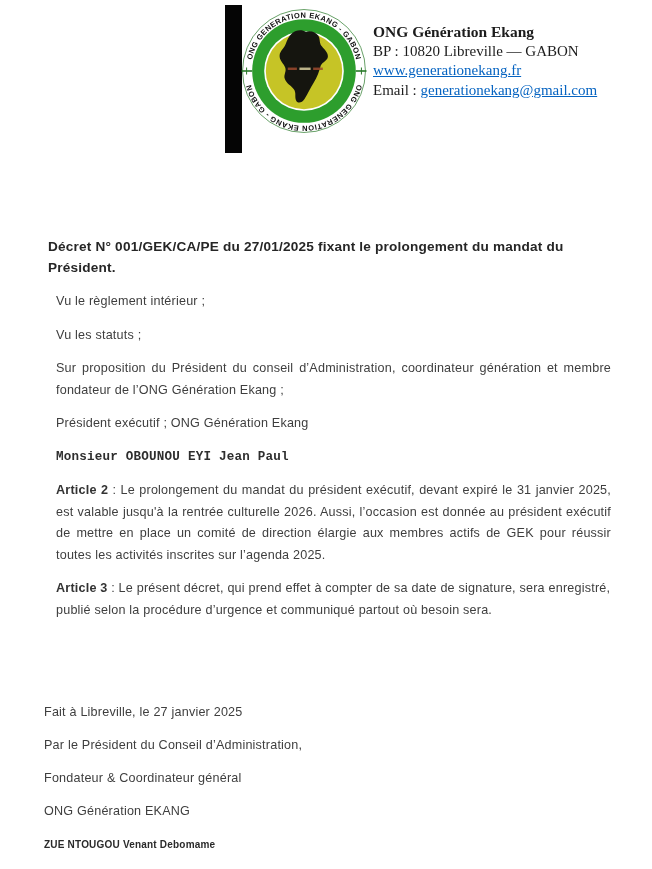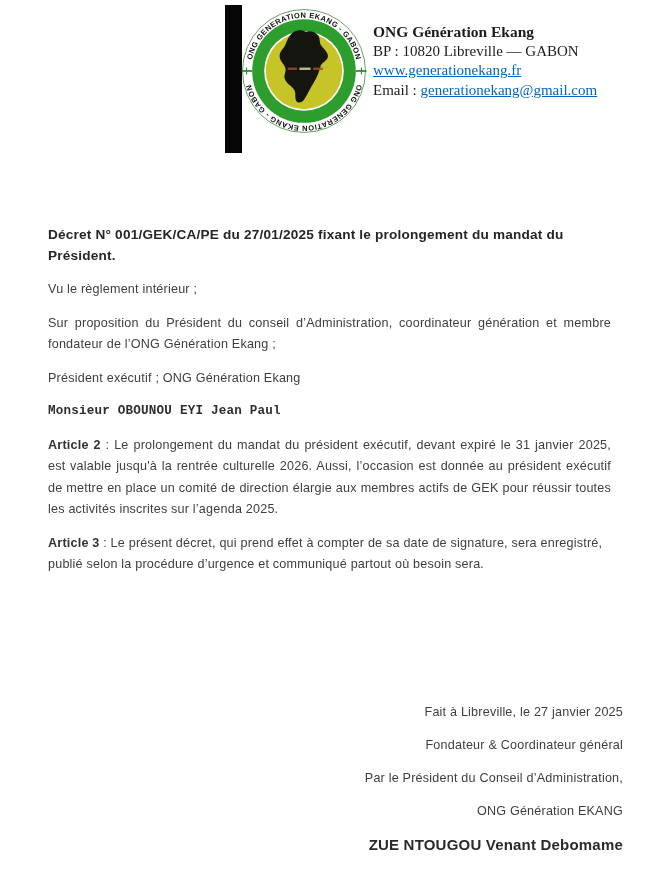--- a/index.html
+++ b/index.html
@@ -52,42 +52,42 @@
     color: #3e3e3e;
     font-size: 12.6px;
     line-height: 21.5px;
     letter-spacing: 0.2px;
   }
   .doc-title {
     font-size: 13.6px;
     font-weight: 700;
     color: #262626;
     line-height: 21px;
-    margin: 4px 0 13px 0;
+    margin: 16px 0 13px 0;
   }
-  .doc-body p { margin: 0 0 12px 0; }
+  .doc-body p { margin: 0 0 12px 8px; }
   .doc-body p.justify { text-align: justify; }
   .lead-bold { font-weight: 700; color: #333333; }
   .all-bold { font-weight: 700; color: #2e2e2e; font-family: Liberation Mono, monospace; }
 
   
   .closing {
     position: absolute;
-    left: 60px; top: 702px;
+    left: 44px; top: 702px;
     width: 563px;
-    text-align: right;
+    text-align: left;
     color: #3e3e3e;
     font-size: 12.6px;
     line-height: 21px;
     letter-spacing: 0.2px;
   }
   .closing p { margin: 0 0 12px 0; }
   .closing .signature {
     font-weight: 700;
-    font-size: 15px;
+    font-size: 10px;
     color: #2a2a2a;
   }
 
   
   .arc-text {
     font-family: "Liberation Sans", sans-serif;
     font-size: 7.4px;
     font-weight: 700;
     letter-spacing: 0.45px;
     fill: #101010;
@@ -147,32 +147,33 @@
     <div class="org-name">ONG Génération Ekang</div>
     <div>BP : 10820 Libreville — GABON</div>
     <div><span class="link">www.generationekang.fr</span></div>
     <div><span>Email : </span><span class="link">generationekang@gmail.com</span></div>
   </div>
 
   <div class="doc-body">
     <h1 class="doc-title">Décret N° 001/GEK/CA/PE du 27/01/2025 fixant le prolongement du mandat du Président.</h1>
 
     <p>Vu le règlement intérieur ;</p>
+    <p>Vu les statuts ;</p>
     <p class="justify">Sur proposition du Président du conseil d’Administration, coordinateur génération et membre fondateur de l’ONG Génération Ekang ;</p>
 
 
     <p>Président exécutif ; ONG Génération Ekang</p>
     <p class="all-bold">Monsieur OBOUNOU EYI Jean Paul</p>
 
     <p class="justify"><span class="lead-bold">Article 2</span><span> : Le prolongement du mandat du président exécutif, devant expiré le 31 janvier 2025, est valable jusqu'à la rentrée culturelle 2026. Aussi, l’occasion est donnée au président exécutif de mettre en place un comité de direction élargie aux membres actifs de GEK pour réussir toutes les activités inscrites sur l’agenda 2025.</span></p>
 
     <p><span class="lead-bold">Article 3</span><span> : Le présent décret, qui prend effet à compter de sa date de signature, sera enregistré, publié selon la procédure d’urgence et communiqué partout où besoin sera.</span></p>
   </div>
 
   <div class="closing">
     <p>Fait à Libreville, le 27 janvier 2025</p>
+    <p>Par le Président du Conseil d’Administration,</p>
     <p>Fondateur &amp; Coordinateur général</p>
-    <p>Par le Président du Conseil d’Administration,</p>
     <p>ONG Génération EKANG</p>
     <p class="signature">ZUE NTOUGOU Venant Debomame</p>
   </div>
 
 </div>
 
 </body></html>

